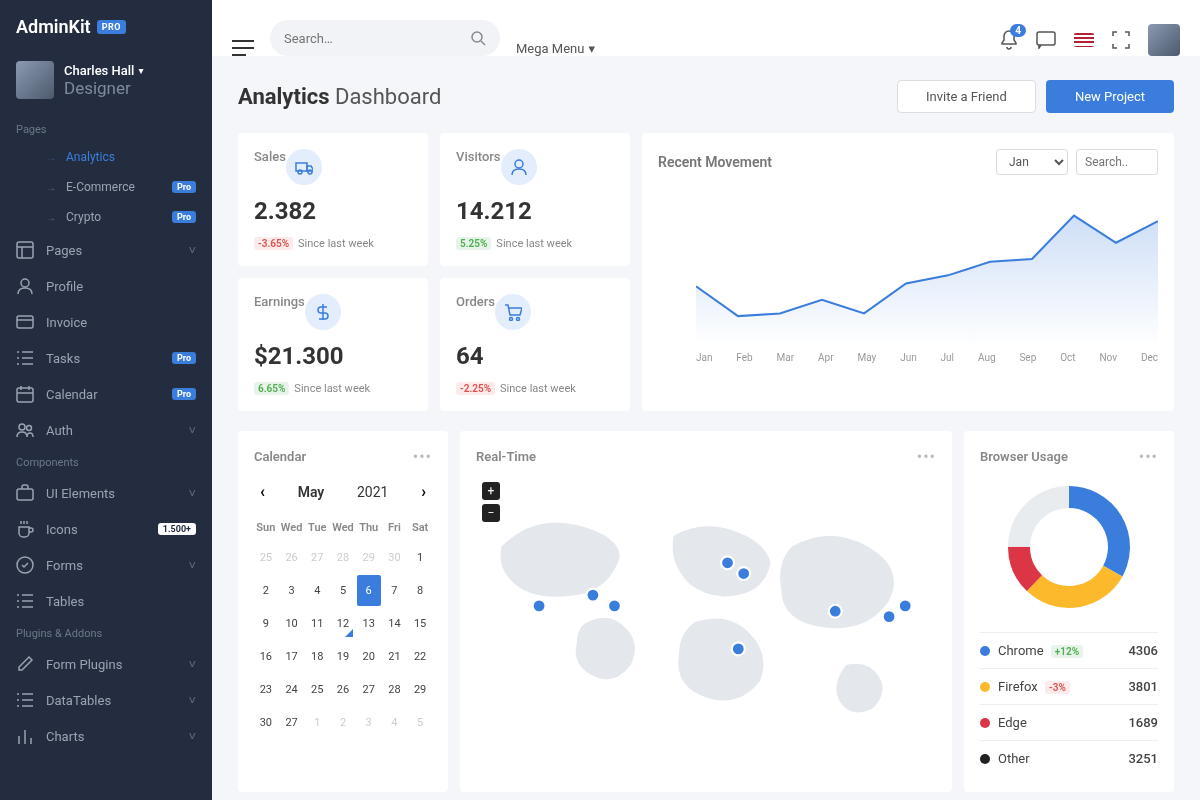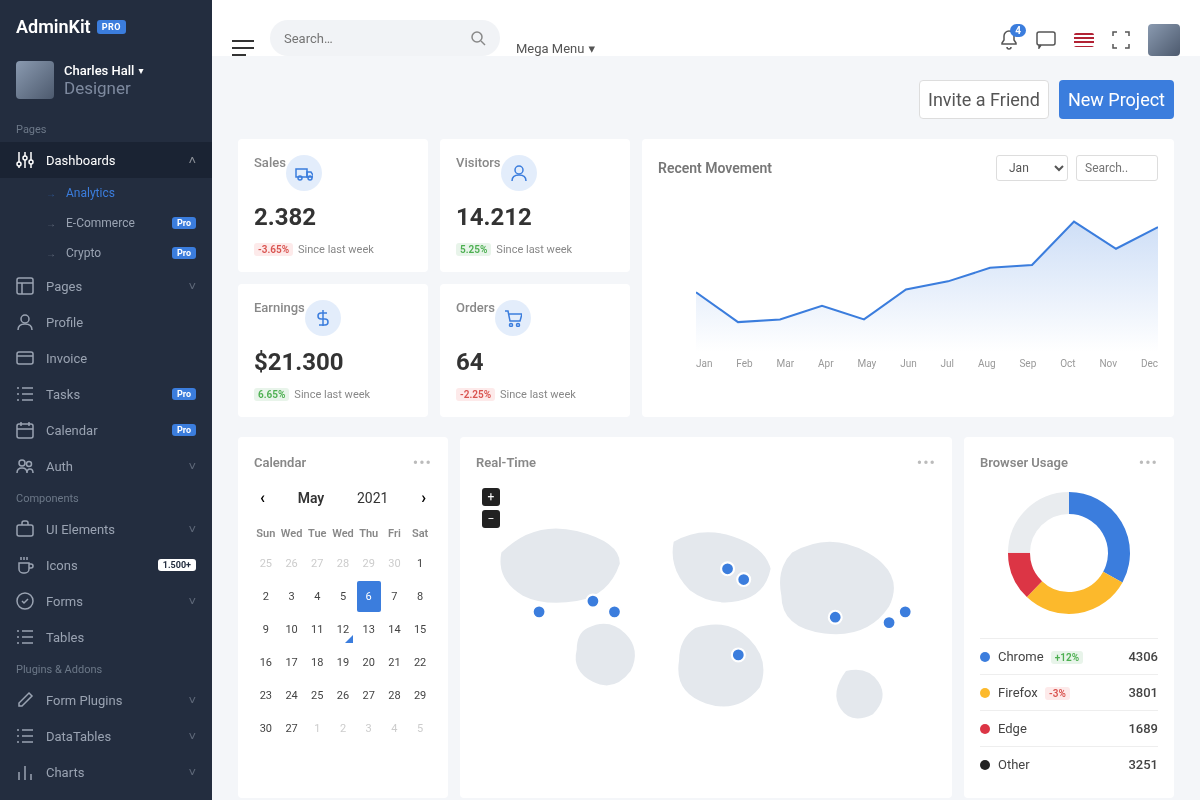--- a/index.html
+++ b/index.html
@@ -36,21 +36,21 @@
 .badge-count{position:absolute;top:-6px;right:-8px;background:#3b7ddd;color:#fff;font-size:10px;font-weight:700;border-radius:8px;padding:1px 5px}
 .flag{width:20px;height:14px;background:linear-gradient(#b22234 0 15%,#fff 15% 30%,#b22234 30% 45%,#fff 45% 60%,#b22234 60% 75%,#fff 75% 90%,#b22234 90%);border-radius:2px;position:relative}
 .user-avatar{width:32px;height:32px;border-radius:4px;background:linear-gradient(135deg,#8a9ab0,#4d5a6e)}
 
 .content{flex:1;padding:24px 26px;overflow-y:auto}
 .page-head{display:flex;align-items:center;margin-bottom:20px}
 .page-title{font-size:22px;color:#333}
 .page-title b{font-weight:700}
 .page-title span{font-weight:400;color:#555}
 .head-actions{margin-left:auto;display:flex;gap:10px}
-.btn{padding:8px 8px;border-radius:4px;font-size:18px;cursor:pointer;border:1px solid transparent}
+.btn{padding:8px 28px;border-radius:4px;font-size:13px;cursor:pointer;border:1px solid transparent}
 .btn-light{background:#fff;border-color:#ddd;color:#555}
 .btn-primary{background:#3b7ddd;color:#fff}
 
 .row1{display:grid;grid-template-columns:190px 190px 1fr;gap:12px;margin-bottom:20px}
 .stat-col{display:flex;flex-direction:column;gap:12px}
 .card{background:#fff;border-radius:4px;padding:16px}
 .stat-head{display:flex;justify-content:flex-start;align-items:flex-start;margin-bottom:12px}
 .stat-label{font-size:13px;color:#888;font-weight:500}
 .stat-icon{width:36px;height:36px;border-radius:50%;background:#e3edfb;display:flex;align-items:center;justify-content:center;color:#3b7ddd}
 .stat-value{font-size:24px;font-weight:700;color:#333;margin-bottom:12px}
@@ -112,32 +112,20 @@
     <div>
       <div class="user-name">
           <span>Charles Hall</span>
           <span style="font-size:10px">▾</span>
         </div>
       <div class="user-role">Designer</div>
     </div>
   </div>
   <div id="nav-mount">
       <div class="section-label">Pages</div>
-      <div class="nav-item active">
-        <span class="nav-icon">
-          <svg width="18" height="18" viewBox="0 0 18 18" fill="none" stroke="currentColor" stroke-width="1.5">
-            <path d="M3 1v10M3 15v2M9 1v4M9 9v8M15 1v8M15 13v4" stroke-width="1.5"></path>
-            <circle cx="3" cy="13" r="2"></circle>
-            <circle cx="9" cy="7" r="2"></circle>
-            <circle cx="15" cy="11" r="2"></circle>
-          </svg>
-        </span>
-        <span class="nav-label">Dashboards</span>
-        <span class="chevron">˄</span>
-      </div>
       <div class="sub-item active">
         <span class="arrow">→</span>
         <span>Analytics</span>
       </div>
       <div class="sub-item">
         <span class="arrow">→</span>
         <span>E-Commerce</span>
         <span class="nav-badge" style="margin-left:auto">Pro</span>
       </div>
       <div class="sub-item">
@@ -310,20 +298,21 @@
           <svg width="18" height="18" viewBox="0 0 18 18">
             <path d="M1 5V1h4M13 1h4v4M17 13v4h-4M5 17H1v-4" fill="none" stroke="#555" stroke-width="1.5"></path>
           </svg>
         </div>
       <div class="user-avatar"></div>
     </div>
   </div>
 
   <div class="content">
     <div class="page-head">
+      <div class="page-title"><b>Analytics</b> <span>Dashboard</span></div>
       <div class="head-actions">
         <div class="btn btn-light">Invite a Friend</div>
         <div class="btn btn-primary">New Project</div>
       </div>
     </div>
 
     <div class="row1">
       <div class="stat-col" id="stat-col-0">
           <div class="card">
             <div class="stat-head">

